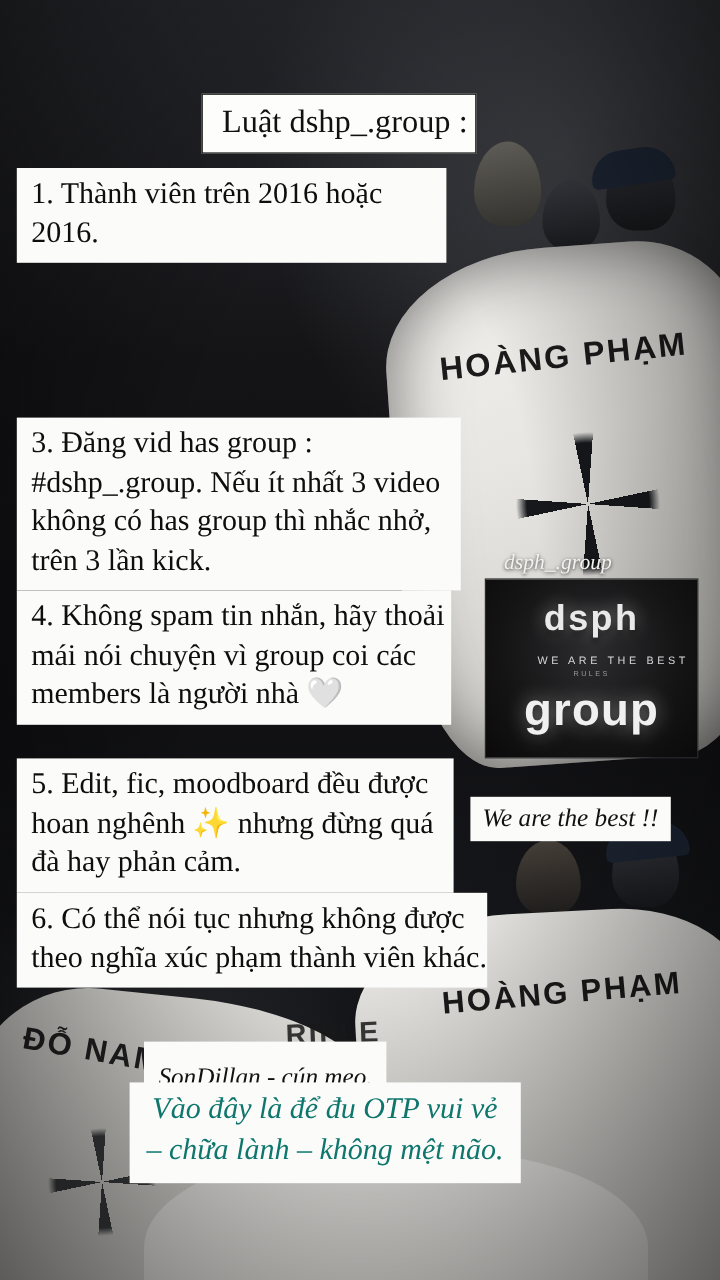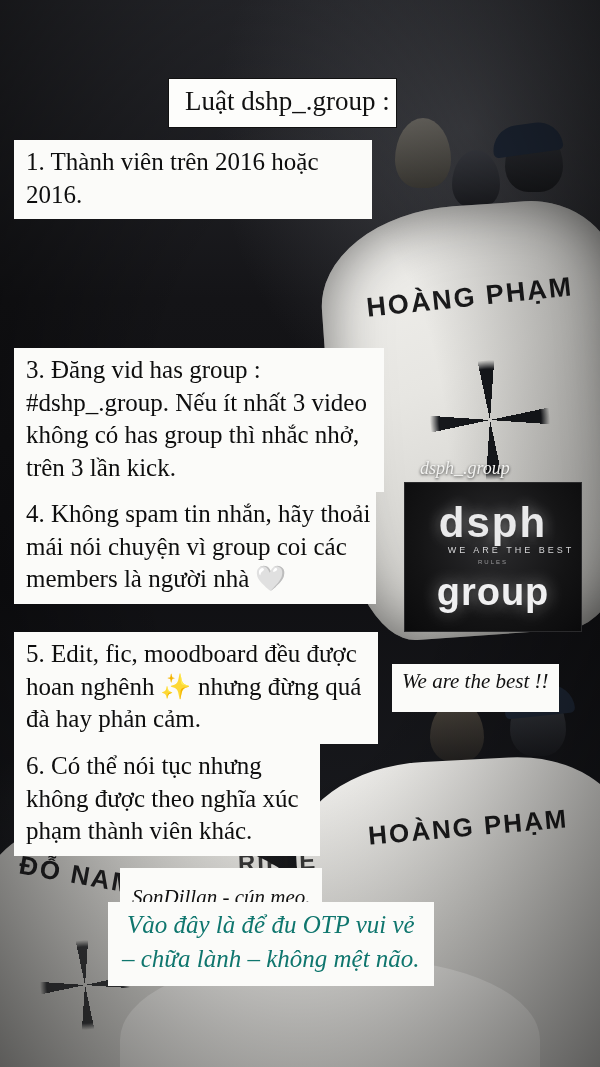--- a/index.html
+++ b/index.html
@@ -149,21 +149,21 @@
     font-size: 25px;
     line-height: 1.3;
     padding: 6px 0 8px 12px;
     box-sizing: border-box;
   }
   .r1 { top: 140px; width: 358px; }
   .r2 { top: 232px; width: 342px; }
   .r3 { top: 348px; width: 370px; }
   .r4 { top: 492px; width: 362px; }
   .r5 { top: 632px; width: 364px; }
-  .r6 { top: 744px; width: 306px; }
+  .r6 { top: 744px; width: 392px; }
 
   .handle-label {
     position: absolute;
     left: 420px;
     top: 458px;
     color: #f2f2f0;
     font-size: 18px;
     font-style: italic;
     text-shadow: 0 1px 3px rgba(0,0,0,.8);
   }
@@ -176,21 +176,21 @@
     background: radial-gradient(ellipse at 50% 40%, #2c2c2e 0%, #141415 60%, #0a0a0b 100%);
     border: 1px solid #2a2a2c;
     overflow: hidden;
   }
   .logo-card .l1 {
     position: absolute;
     left: 0; right: 0; top: 16px;
     text-align: center;
     font-family: "Liberation Sans", sans-serif;
     font-weight: 700;
-    font-size: 42px;
+    font-size: 30px;
     letter-spacing: 2px;
     color: #e9e9ea;
     text-shadow: 0 0 14px rgba(255,255,255,.45), 0 3px 6px rgba(0,0,0,.9);
   }
   .logo-card .l2 {
     position: absolute;
     left: 0; right: 0; top: 62px;
     text-align: center;
     font-family: "Liberation Sans", sans-serif;
     font-size: 9px;
@@ -220,21 +220,21 @@
   }
 
   .best-box {
     position: absolute;
     left: 392px;
     top: 664px;
     background: #fbfbf9;
     color: #111;
     font-style: italic;
     font-size: 21px;
-    padding: 5px 10px 18px 10px;
+    padding: 5px 10px 7px 10px;
   }
 
   .credit {
     position: absolute;
     left: 120px;
     top: 868px;
     background: #fbfbf9;
     color: #111;
     font-style: italic;
     font-size: 21px;

